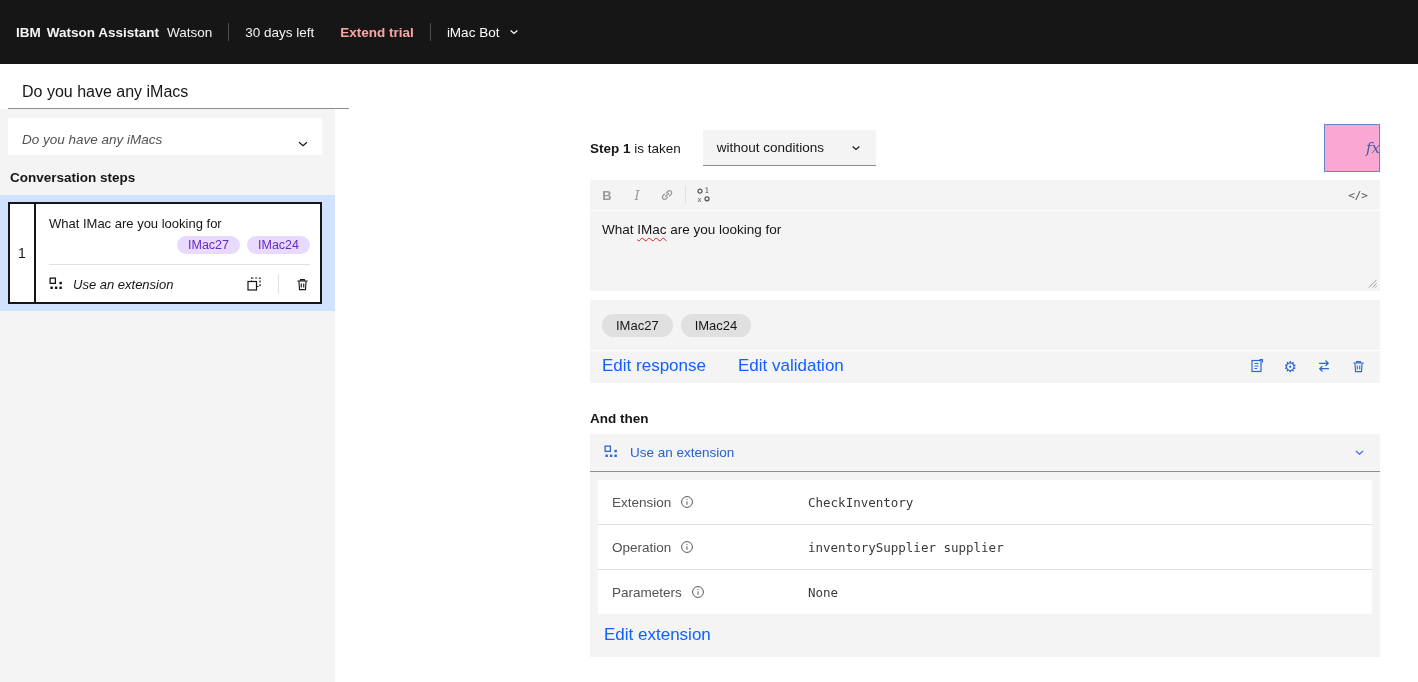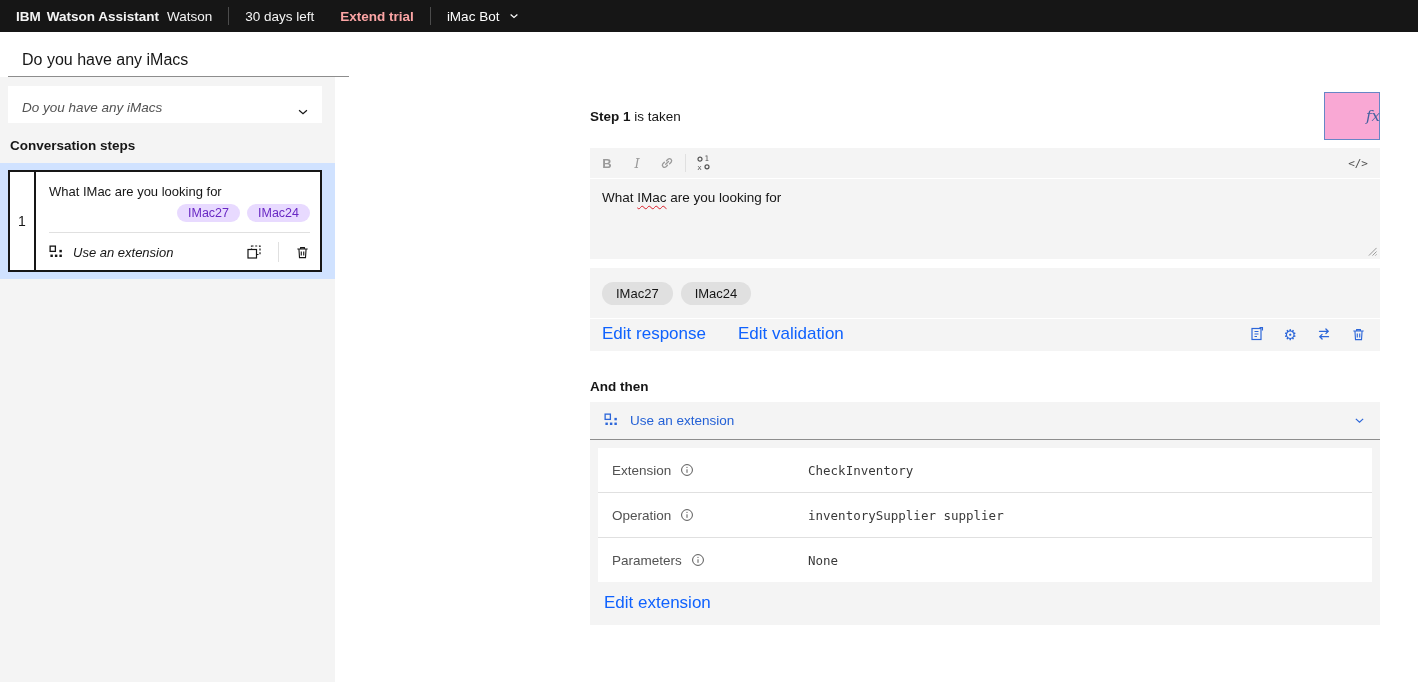--- a/index.html
+++ b/index.html
@@ -1,21 +1,21 @@
 <!DOCTYPE html>
 <html><head>
 <meta charset="utf-8">
 <style>
   html,body{margin:0;padding:0;}
   .app{width:1418px;height:682px;position:relative;overflow:hidden;background:#fff;
        font-family:"Liberation Sans",sans-serif;color:#161616;-webkit-font-smoothing:antialiased;}
   svg{display:block;}
 
   
-  .topbar{height:32px;background:#161616;display:flex;align-items:center;padding:0 16px;color:#f4f4f4;font-size:13.5px;}
+  .topbar{height:32px;background:#161616;display:flex;align-items:center;padding:16px 16px;color:#f4f4f4;font-size:13.5px;}
   .brand{display:flex;align-items:center;gap:6px;white-space:nowrap;}
   .brand-prefix{font-weight:600;}
   .brand-name{font-weight:600;}
   .brand-plan{font-weight:400;color:#f4f4f4;margin-left:2px;}
   .tb-div{width:1px;height:18px;background:#4c4c4c;margin:0 16px;}
   .days-left{color:#f4f4f4;}
   .extend{color:#fca5a5;margin-left:26px;cursor:pointer;font-weight:bold;}
   .bot-sel{display:flex;align-items:center;gap:9px;color:#fff;cursor:pointer;}
 
   
@@ -176,20 +176,28 @@
             </div>
           </div>
         </div>
       </div>
     </div>
 
     <div class="main">
 
       <div class="cond-row">
         <span class="cond-text"><b>Step 1</b><span> is taken</span></span>
+        <div class="cond-dd">
+          <span>without conditions</span>
+          <span>
+            <svg width="12" height="12" viewBox="0 0 16 16" fill="none" stroke="currentColor" stroke-width="1.5">
+                <path d="M3.5 6l4.5 4 4.5-4"></path>
+              </svg>
+          </span>
+        </div>
         <button class="fx-btn">fx</button>
       </div>
 
 
       <div class="editor">
         <div class="ed-toolbar">
           <span class="tb-btn tb-bold">B</span>
           <span class="tb-btn tb-italic">I</span>
           <span class="tb-btn">
             <svg width="16" height="16" viewBox="0 0 16 16" fill="none" stroke="currentColor" stroke-width="1.3" stroke-linecap="round">

